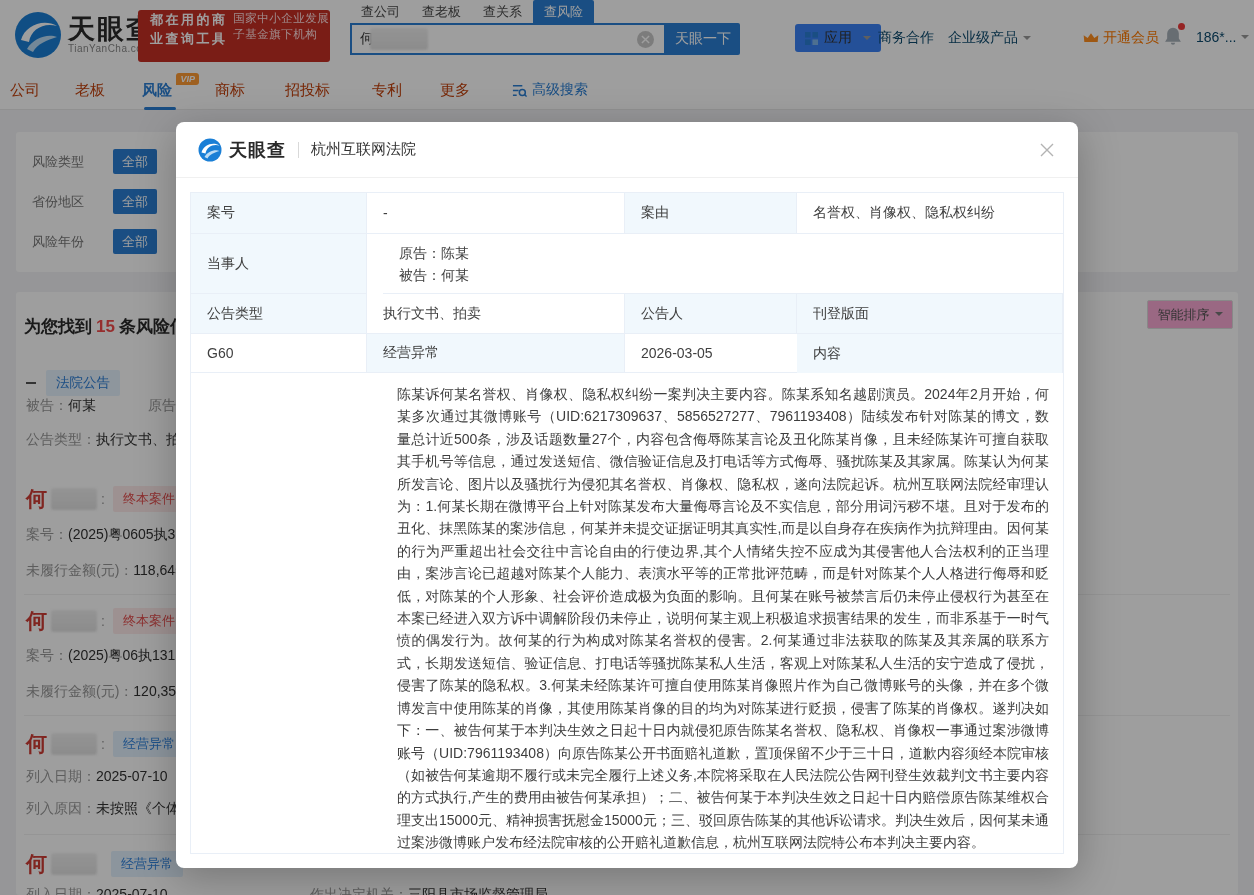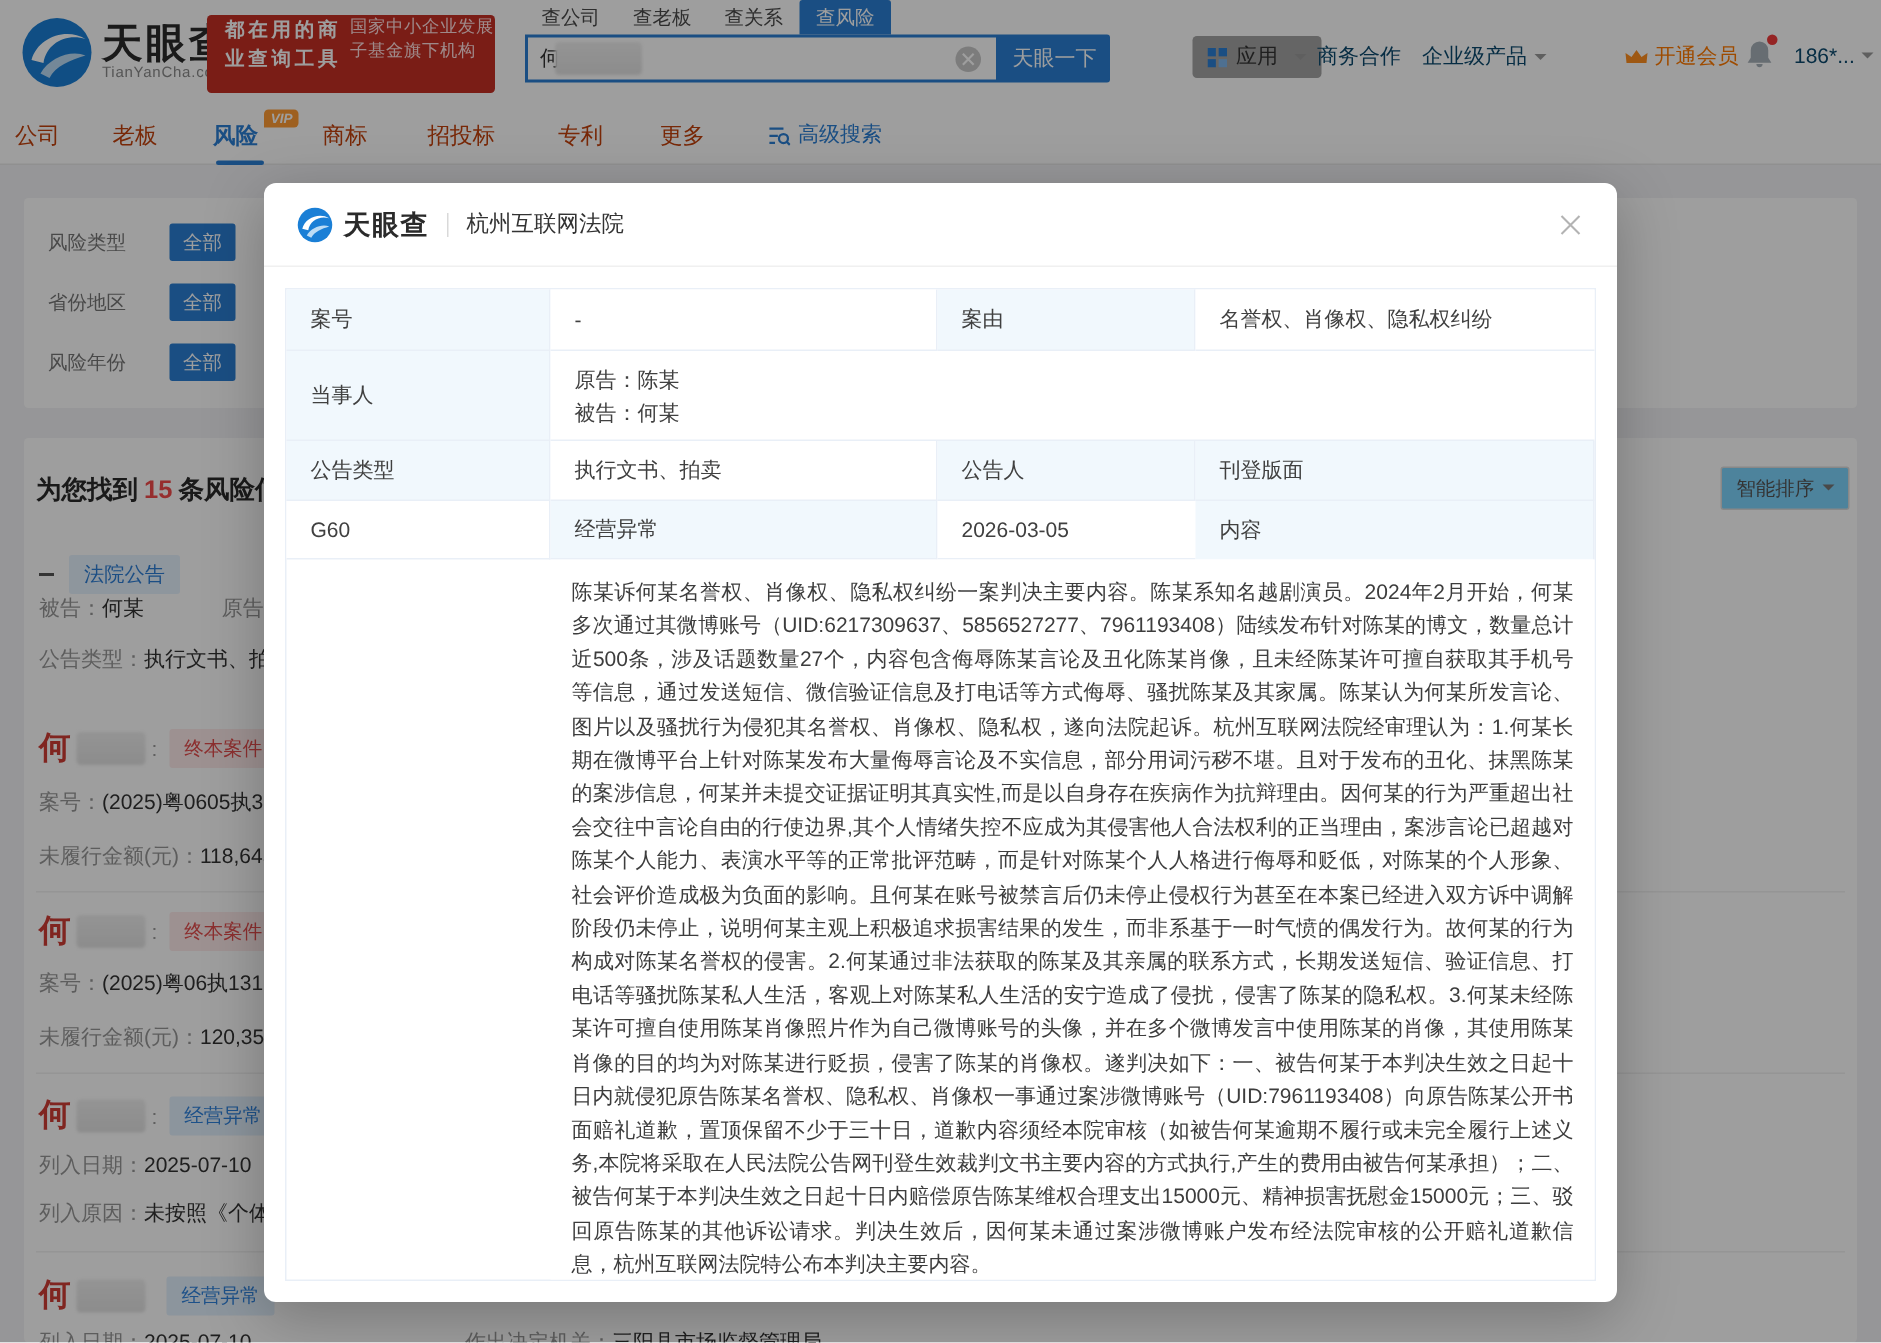--- a/index.html
+++ b/index.html
@@ -28,21 +28,21 @@
   .sbox input { border:none; outline:none; font-size:14px; color:#333; width:200px; padding-left:8px;
                 font-family:inherit; background:transparent; }
   .patch { background:linear-gradient(#efefef,#e2e2e2); border-radius:3px; filter:blur(1px); }
   .sbox .patch { width:58px; height:22px; margin-left:-182px; }
   .clear-ic { position:absolute; right:10px; top:6px; width:17px; height:17px; border-radius:50%; background:#c9c9c9;
               display:flex; align-items:center; justify-content:center; }
   .sbtn { position:absolute; left:666px; top:23px; width:74px; height:32px; background:#2b7fd4; color:#fff;
           font-size:14px; border:none; border-radius:0 2px 2px 0; display:flex; align-items:center; justify-content:center; }
 
   .caret { width:0; height:0; border:4px solid transparent; border-top-color:#9a9a9a; margin-left:5px; margin-top:4px; display:inline-block; }
-  .apps { position:absolute; left:795px; top:24px; height:28px; background:#a3a3a3; border-radius:3px;
+  .apps { position:absolute; left:795px; top:24px; height:28px; background:#3b82f6; border-radius:3px;
           display:flex; align-items:center; padding:0 10px; font-size:14px; color:#333; gap:6px; }
   .hlink { position:absolute; top:29px; font-size:14px; color:#0c4a6e; display:flex; align-items:center; }
   .biz { left:878px; } .ent { left:948px; }
   .vip-ent { left:1083px; color:#ff7a00; gap:4px; }
   .vip-ent .caret { border-top-color:#ff9a40; }
   .bell { position:absolute; left:1163px; top:25px; width:20px; height:22px; }
   .bell-dot { position:absolute; right:-2px; top:-2px; width:7px; height:7px; border-radius:50%; background:#f03b3b; }
   .phone { left:1196px; }
 
   .navbar { position:absolute; left:0; top:72px; width:1254px; height:38px; background:#fff; border-bottom:1px solid #e9e9e9; }
@@ -57,21 +57,21 @@
   .filter-card { left:16px; top:132px; width:1222px; height:140px; }
   .f-row { position:absolute; left:16px; display:flex; align-items:center; }
   .f-row .flab { font-size:13px; color:#777; width:66px; }
   .f-all { width:44px; height:25px; background:#2b7fd4; color:#fff; font-size:13px; border-radius:2px;
            display:flex; align-items:center; justify-content:center; margin-left:15px; }
   .f-next { font-size:13px; color:#333; margin-left:28px; }
 
   .results-card { left:16px; top:292px; width:1222px; height:603px; }
   .found { position:absolute; left:24px; top:315px; font-size:17px; font-weight:bold; color:#2a2a2a; }
   .found .cnt { color:#f34b4b; padding:0 4px; }
-  .sortbtn { position:absolute; left:1147px; top:311px; width:86px; height:29px; background:#7dd3fc; border:1px solid #dcdcdc;
+  .sortbtn { position:absolute; left:1147px; top:300px; width:86px; height:29px; background:#f9a8d4; border:1px solid #dcdcdc;
              border-radius:2px; font-size:13px; color:#555; display:flex; align-items:center; justify-content:center; }
   .sortbtn .caret { border-top-color:#777; margin-top:3px; }
 
   .catrow { position:absolute; left:26px; top:370px; display:flex; align-items:center; gap:10px; }
   .minus { width:10px; height:2.5px; background:#555; }
   .catchip { background:#e6f2fd; color:#2e7fd6; font-size:13.5px; padding:4px 10px; border-radius:2px; }
   .pline { position:absolute; font-size:14px; color:#333; }
   .glabel { color:#979797; }
   .it-name { position:absolute; display:flex; align-items:center; }
   .it-name .nm { font-size:21px; font-weight:bold; color:#cf3c34; line-height:24px; }
@@ -95,21 +95,21 @@
   .m-close { position:absolute; right:20px; top:17px; width:22px; height:22px; display:flex; align-items:center; justify-content:center; }
 
   .m-table { position:absolute; left:14px; right:14px; top:70px; bottom:14px; display:grid;
              grid-template-columns:176px 258px 172px 1fr; grid-template-rows:41px 60px 40px 39px 1fr;
              border:1px solid #e9eff7; }
   .cell { border-right:1px solid #e9eff7; border-bottom:1px solid #e9eff7; display:flex; align-items:center;
           padding:0 16px; font-size:14px; color:#404040; background:#fff; overflow:hidden; }
   .cell.lab { background:#f1f8fd; }
   .cell.colend { border-right:none; }
   .cell.rowend { border-bottom:none; }
-  .cell.span3 { grid-column:2/5; }
+  .cell.span3 { grid-column:2/5;margin-left:16px; }
   .party { flex-direction:column; align-items:flex-start; justify-content:center; line-height:22px; }
   .content-cell { display:block; padding:10px 14px; line-height:22.4px; font-size:14px; color:#3d3d3d; text-align:justify; }
 </style>
 </head>
 <body>
 
 <div class="page">
 
   <div class="topbar">
     <svg class="logo-icon" viewBox="0 0 48 48">

